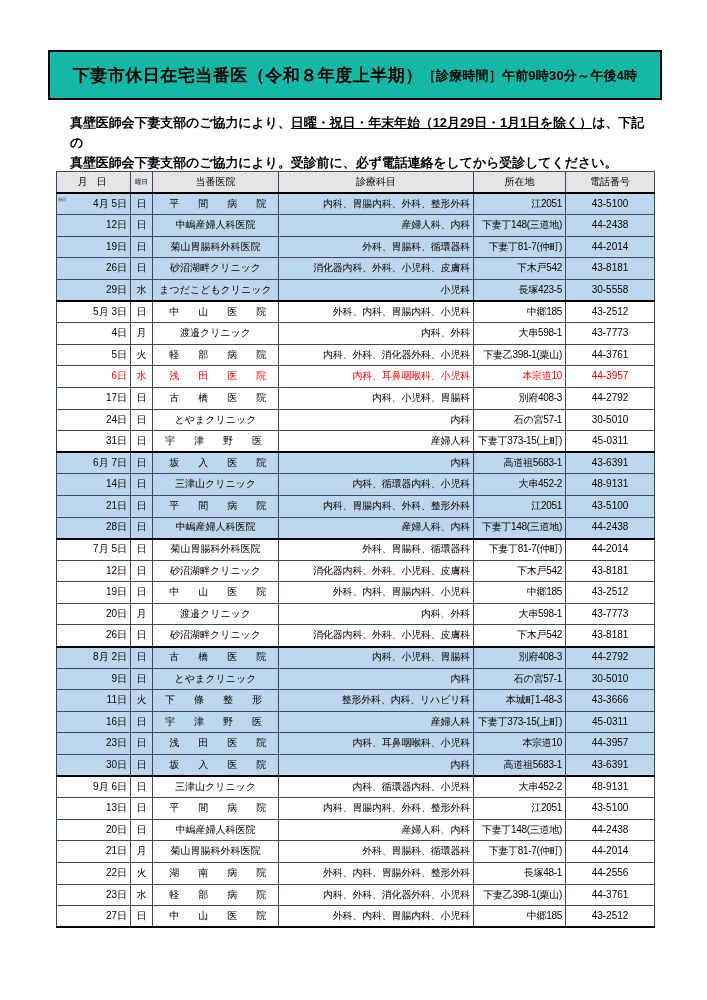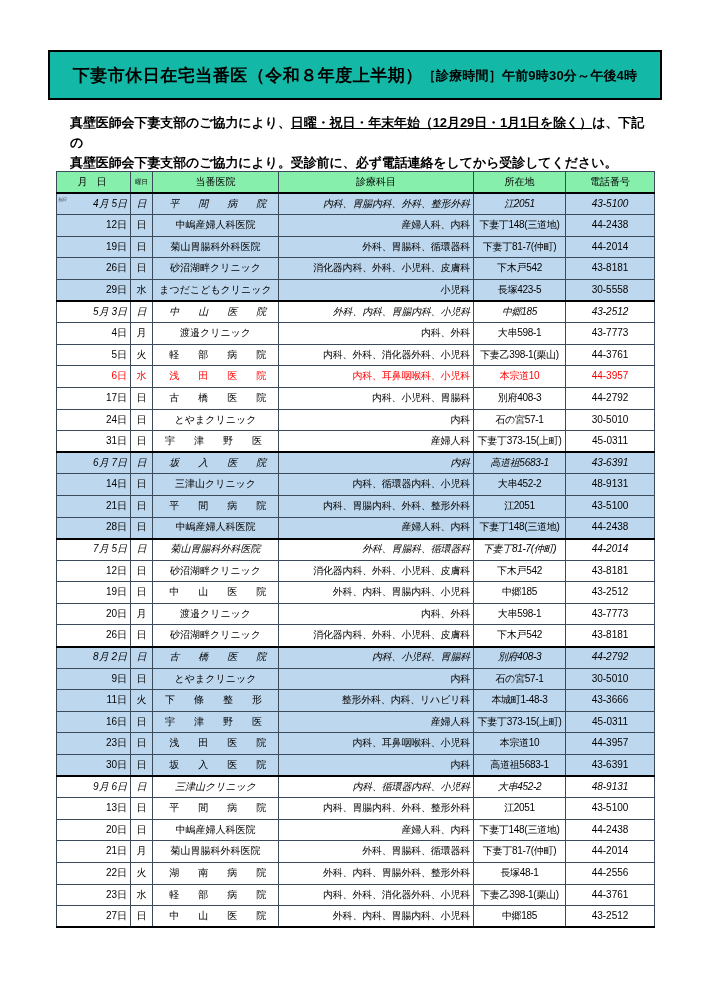--- a/index.html
+++ b/index.html
@@ -89,42 +89,42 @@
   col.c-hosp  { width: 126px; }
   col.c-dept  { width: 195px; }
   col.c-loc   { width: 92px; }
   col.c-tel   { width: 89px; }
 
   
   thead td {
     text-align: center;
     font-size: 11px;
     height: 24px;
-    background: #86efac;
+    background: #e5e5e5;
     border-bottom: 2px solid #000000;
   }
   thead td.h-day { font-size: 6.5px; }
   thead td.h-date { letter-spacing: 3px; }
 
   
   td.date { text-align: right; font-size: 11px; padding-right: 5px; position: relative; }
   td.day  { text-align: center; font-size: 10px; padding: 0; }
   td.hosp { text-align: center; font-weight: bold; font-size: 11.5px; }
   td.hosp.sp { letter-spacing: 4.5px; padding-left: 12px; }
   td.dept { text-align: right; font-size: 8.5px; padding-left: 5px; letter-spacing: -0.2px; }
-  td.loc  { text-align: center; font-size: 8.5px; padding-left: 5px; letter-spacing: -0.3px; margin-top: 25px; }
+  td.loc  { text-align: right; font-size: 8.5px; padding-left: 5px; letter-spacing: -0.3px; margin-top: 25px; }
   td.tel  { text-align: center; font-size: 10.5px; }
 
   
   tr.shaded td { background: #bdd7ee; }
   tr.plain td  { background: #ffffff; }
   tr.red td { color: #ff0000; }
 
   
-  tr.mstart td { border-top: 2px solid #000000; font-style: italic; }
+  tr.mstart td { border-top: 2px solid #000000; }
   tr.mend td { border-bottom: 2px solid #000000; }
 
   
   .row-note {
     position: absolute;
     left: 1px; top: 4px;
     font-size: 4.5px;
     color: #444;
     letter-spacing: -0.5px;
     line-height: 1;

